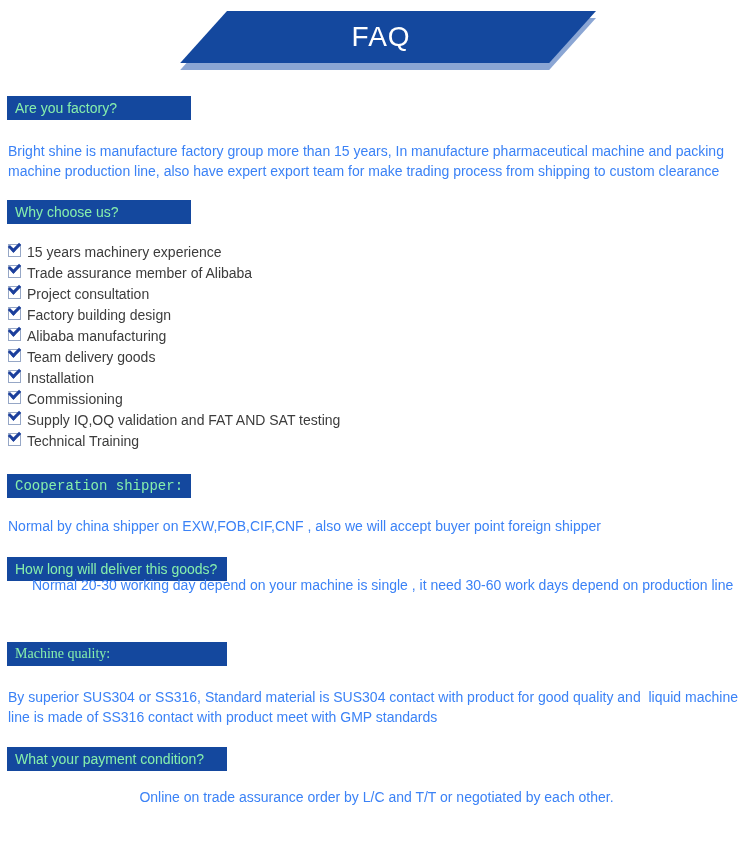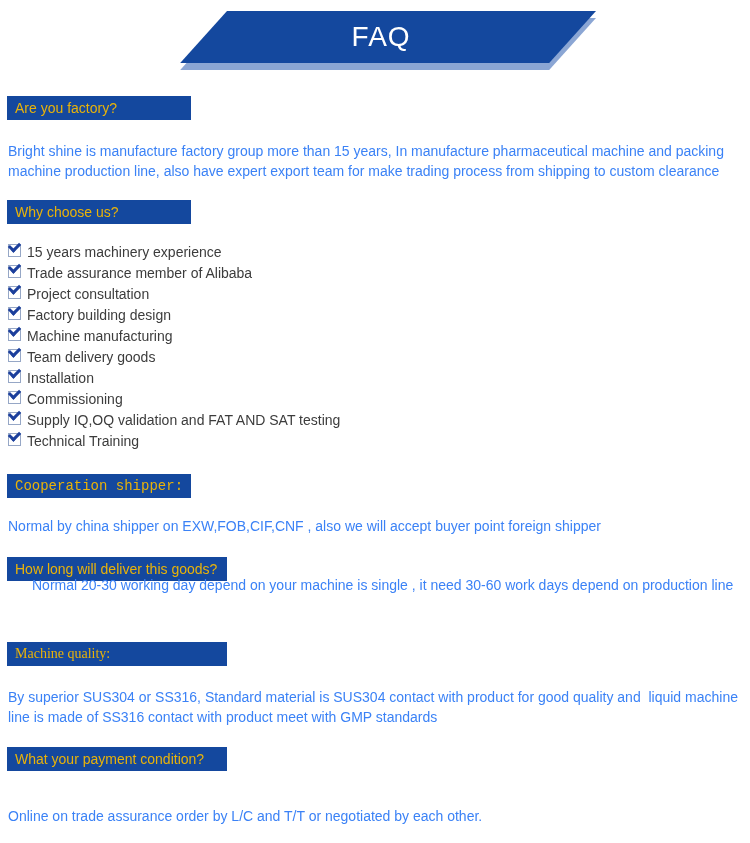--- a/index.html
+++ b/index.html
@@ -27,21 +27,21 @@
   }
   .banner-title{
     transform:skewX(42deg);
     color:#ffffff;font-size:28px;letter-spacing:1px;
     padding-right:14px;
   }
   
   .bar{
     position:absolute;left:7px;height:24px;
     background:#14489E;
-    color:#eab308;font-size:14px;line-height:24px;
+    color:#86efac;font-size:14px;line-height:24px;
     padding-left:8px;box-sizing:border-box;
     white-space:nowrap;overflow:hidden;
   }
   .bar-narrow{width:184px;}
   .bar-wide{width:220px;}
   
   .body-text{
     position:absolute;left:8px;width:737px;
     color:#3b82f6;font-size:14px;line-height:19.5px;
     white-space:pre-wrap;
@@ -104,21 +104,21 @@
     <div class="check-item">
       <span class="checkbox">
           <span class="tick"></span>
         </span>
       <span>Factory building design</span>
     </div>
     <div class="check-item">
       <span class="checkbox">
           <span class="tick"></span>
         </span>
-      <span>Machine manufacturing</span>
+      <span>Alibaba manufacturing</span>
     </div>
     <div class="check-item">
       <span class="checkbox">
           <span class="tick"></span>
         </span>
       <span>Team delivery goods</span>
     </div>
     <div class="check-item">
       <span class="checkbox">
           <span class="tick"></span>
@@ -148,15 +148,15 @@
   <div class="bar bar-narrow" style="top:474px;font-family:Liberation Mono, monospace;">Cooperation shipper:</div>
   <p class="body-text" style="top:517px;">Normal by china shipper on EXW,FOB,CIF,CNF , also we will accept buyer point foreign shipper</p>
 
   <div class="bar bar-wide" style="top:557px;">How long will deliver this goods?</div>
   <p class="body-text" style="top:576px;margin-left:24px;">Normal 20-30 working day depend on your machine is single , it need 30-60 work days depend on production line</p>
 
   <div class="bar bar-wide" style="top:642px;font-family:Liberation Serif, serif;">Machine quality:</div>
   <p class="body-text" style="top:688px;">By superior SUS304 or SS316, Standard material is SUS304 contact with product for good quality and  liquid machine line is made of SS316 contact with product meet with GMP standards</p>
 
   <div class="bar bar-wide" style="top:747px;">What your payment condition?</div>
-  <p class="body-text" style="top:807px;">Online on trade assurance order by L/C and T/T or negotiated by each other.</p>
+  <p class="body-text" style="top:788px;text-align:center;">Online on trade assurance order by L/C and T/T or negotiated by each other.</p>
 
 </div>
 
 </body></html>

